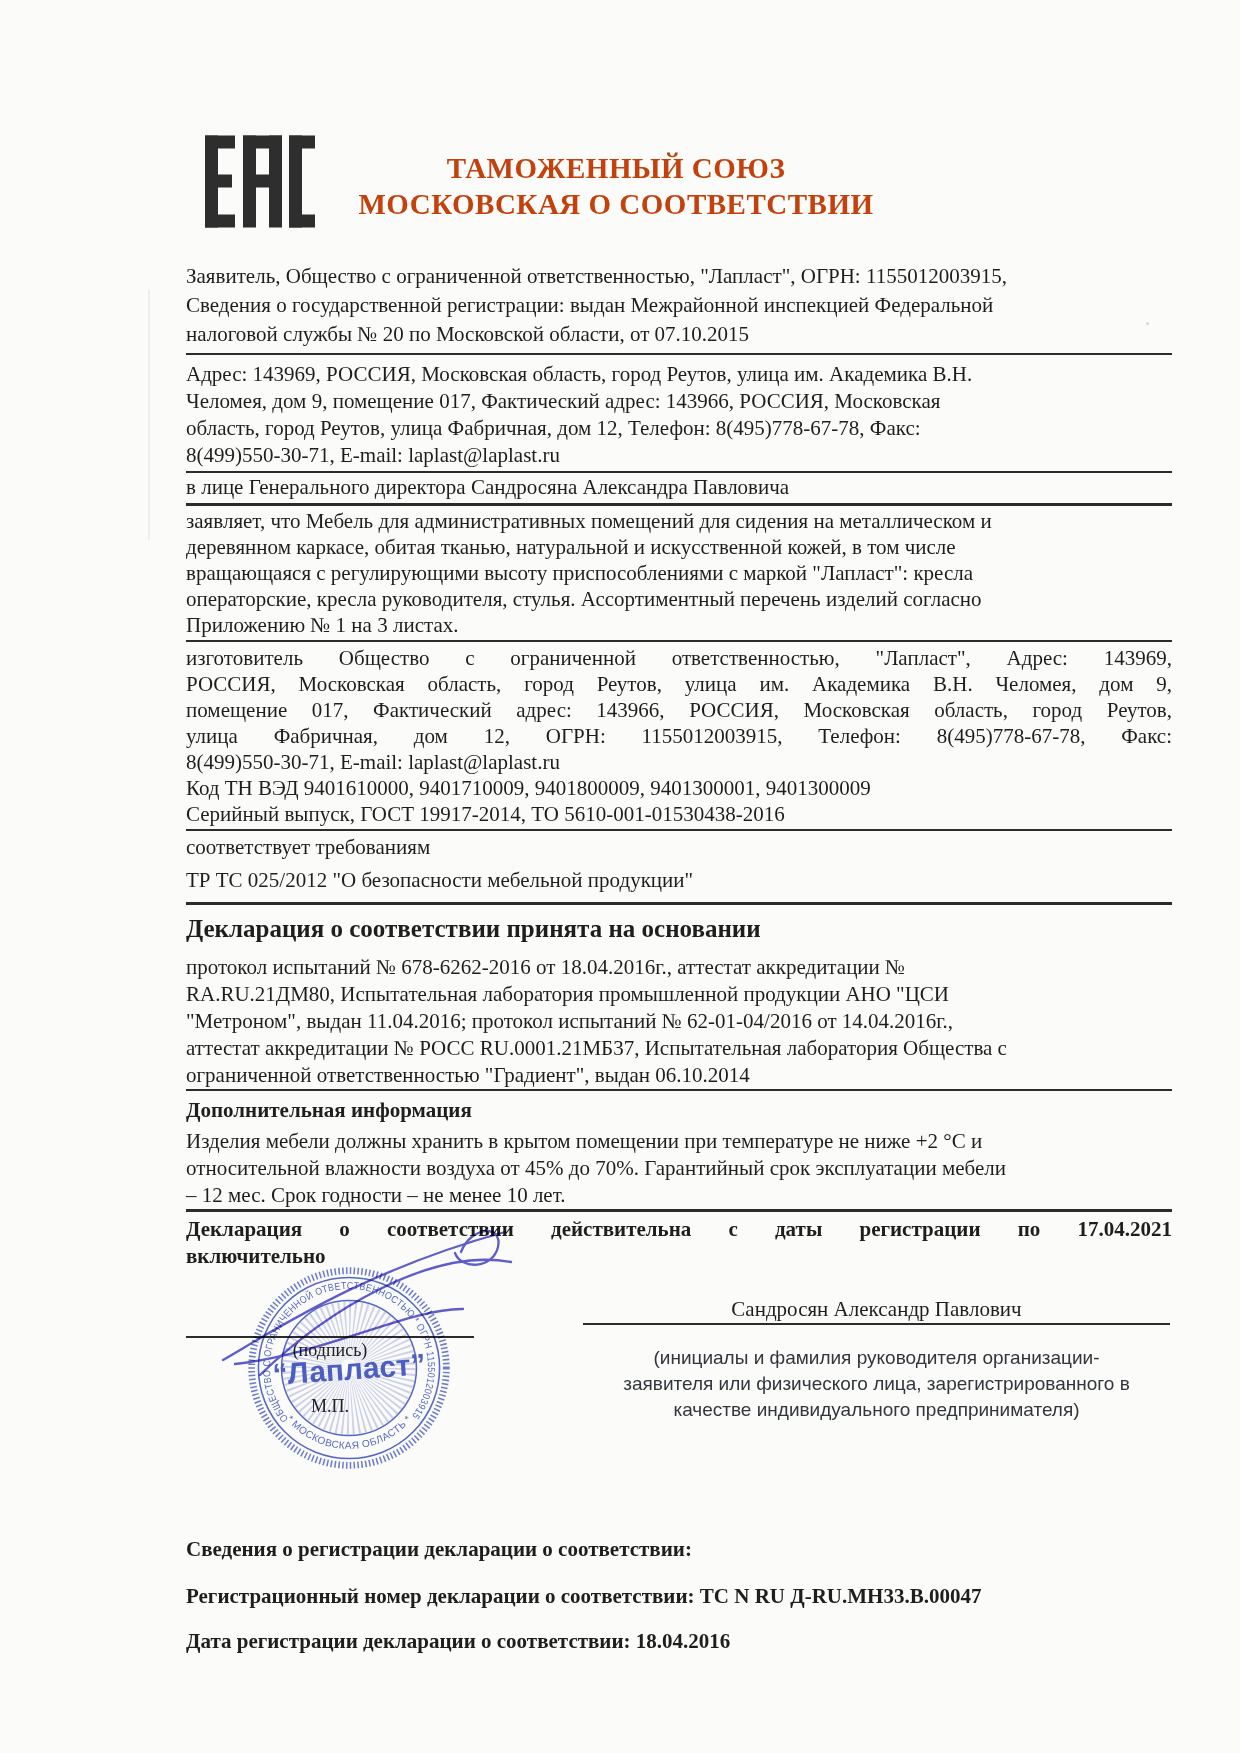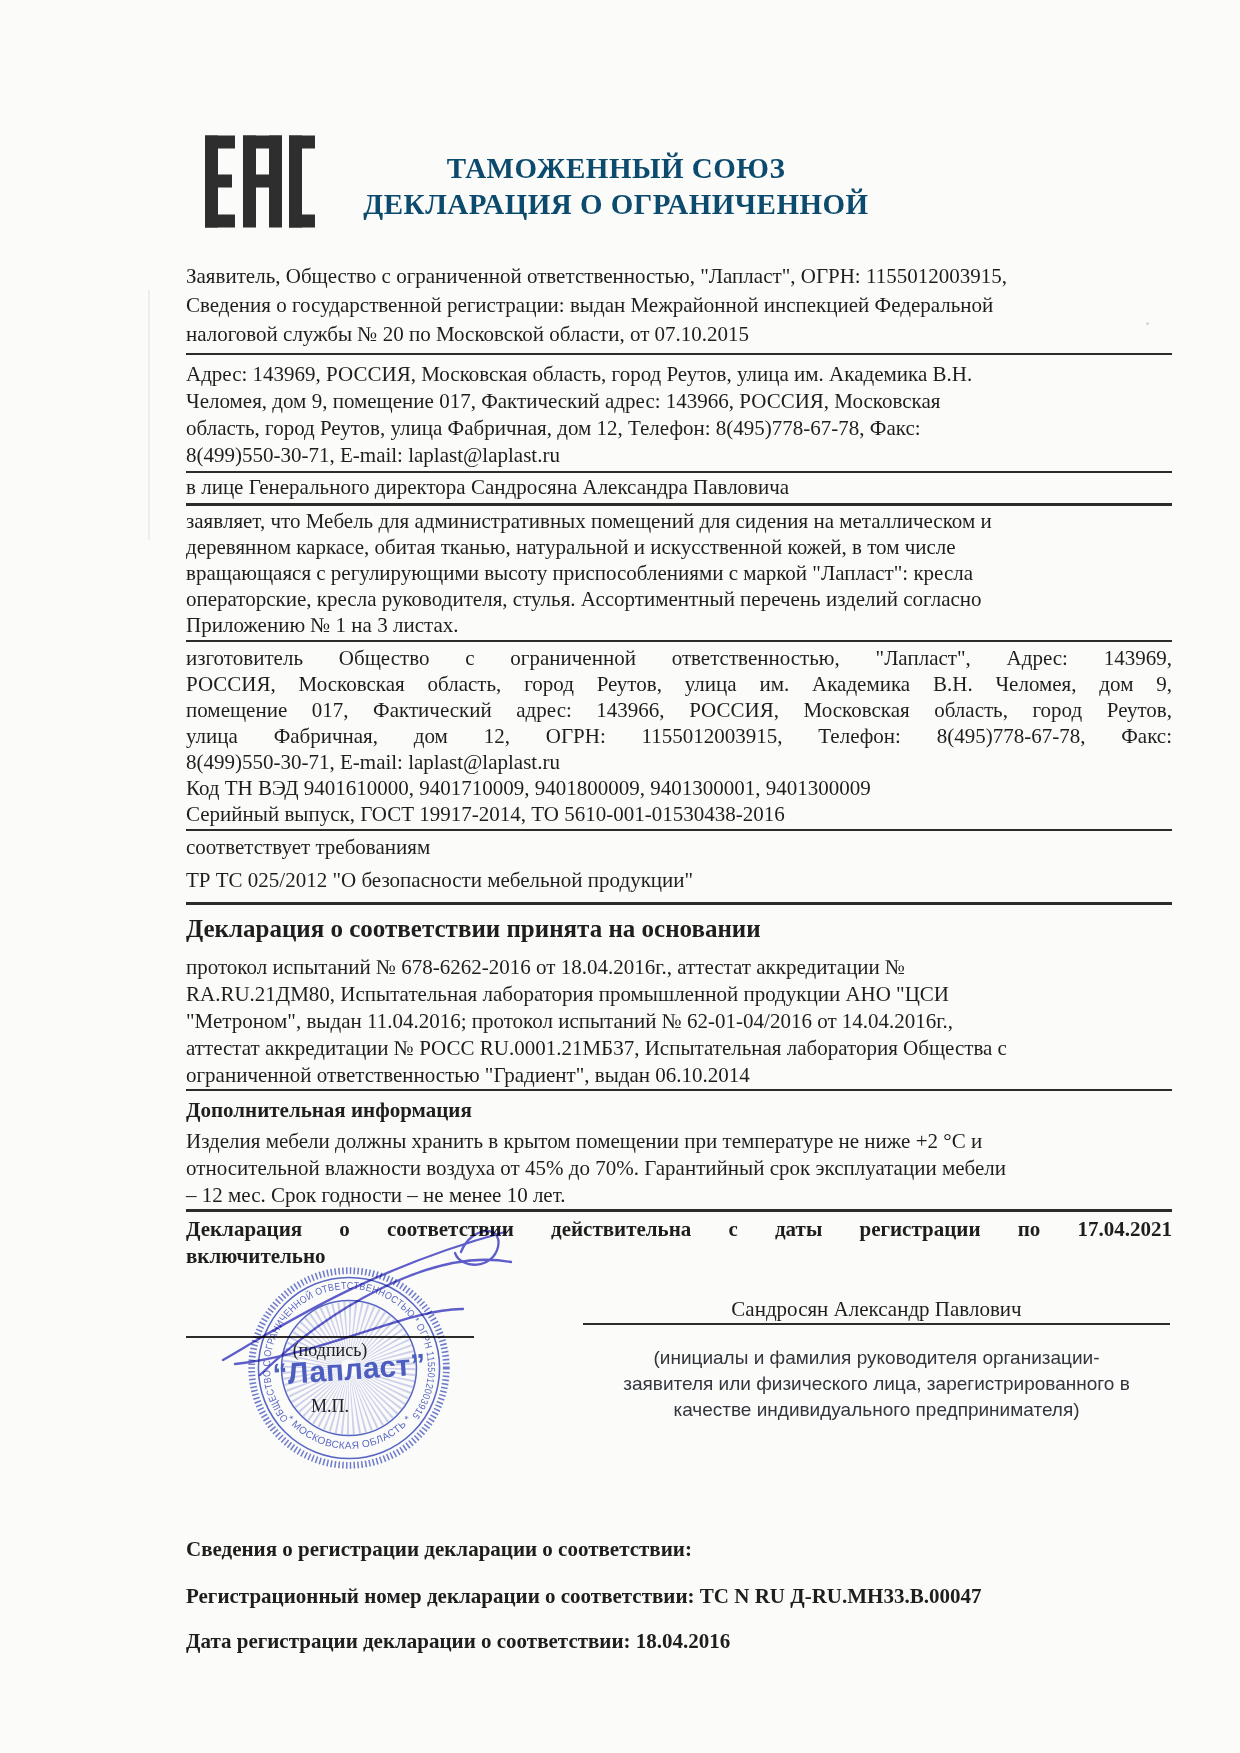--- a/index.html
+++ b/index.html
@@ -7,21 +7,21 @@
   .page{
     position:relative;margin:0 auto;width:1240px;height:1753px;
     background:#fbfbf9;overflow:hidden;
     font-family:"Liberation Serif","DejaVu Serif",serif;
     color:#1e1e1e;
   }
   .content{position:absolute;left:186px;top:0;width:986px;}
   
   .eac-logo{position:absolute;left:205px;top:135px;width:110px;height:93px;}
   .title-block{width:860px;padding-top:150px;text-align:center;
-    font-weight:bold;font-size:29px;line-height:36px;letter-spacing:.5px;color:#0c4a6e;}
+    font-weight:bold;font-size:29px;line-height:36px;letter-spacing:.5px;color:#c2410c;}
   
   .para{font-size:21px;line-height:27px;}
   .para .line{min-height:27px;}
   .lead{font-weight:normal;}
   .rule{border-top:2px solid #2c2c2c;height:0;}
   .rule.thick{border-top-width:3px;}
   .sec-declarant{margin-top:40px;line-height:29px;}
   .sec-declarant .line{min-height:29px;}
   .r1{margin-top:4px;}
   .sec-address{margin-top:6px;}
@@ -93,21 +93,21 @@
       <rect x="84" y="0" width="13" height="92"></rect>
         <rect x="84" y="0" width="26" height="13"></rect>
       <rect x="84" y="79" width="26" height="13"></rect>
     </g>
   </svg>
 
   <div class="content">
 
     <div class="title-block">
       <div>ТАМОЖЕННЫЙ СОЮЗ</div>
-      <div>ДЕКЛАРАЦИЯ О ОГРАНИЧЕННОЙ</div>
+      <div>МОСКОВСКАЯ О СООТВЕТСТВИИ</div>
     </div>
 
     <div class="para sec-declarant">
       <div class="line lead-line">
         <span class="lead">Заявитель,</span>
         <span>Общество с ограниченной ответственностью, "Лапласт", ОГРН: 1155012003915,</span>
       </div>
       <div>
           <div class="line">Сведения о государственной регистрации: выдан Межрайонной инспекцией Федеральной</div>
           <div class="line">налоговой службы № 20 по Московской области, от 07.10.2015</div>

